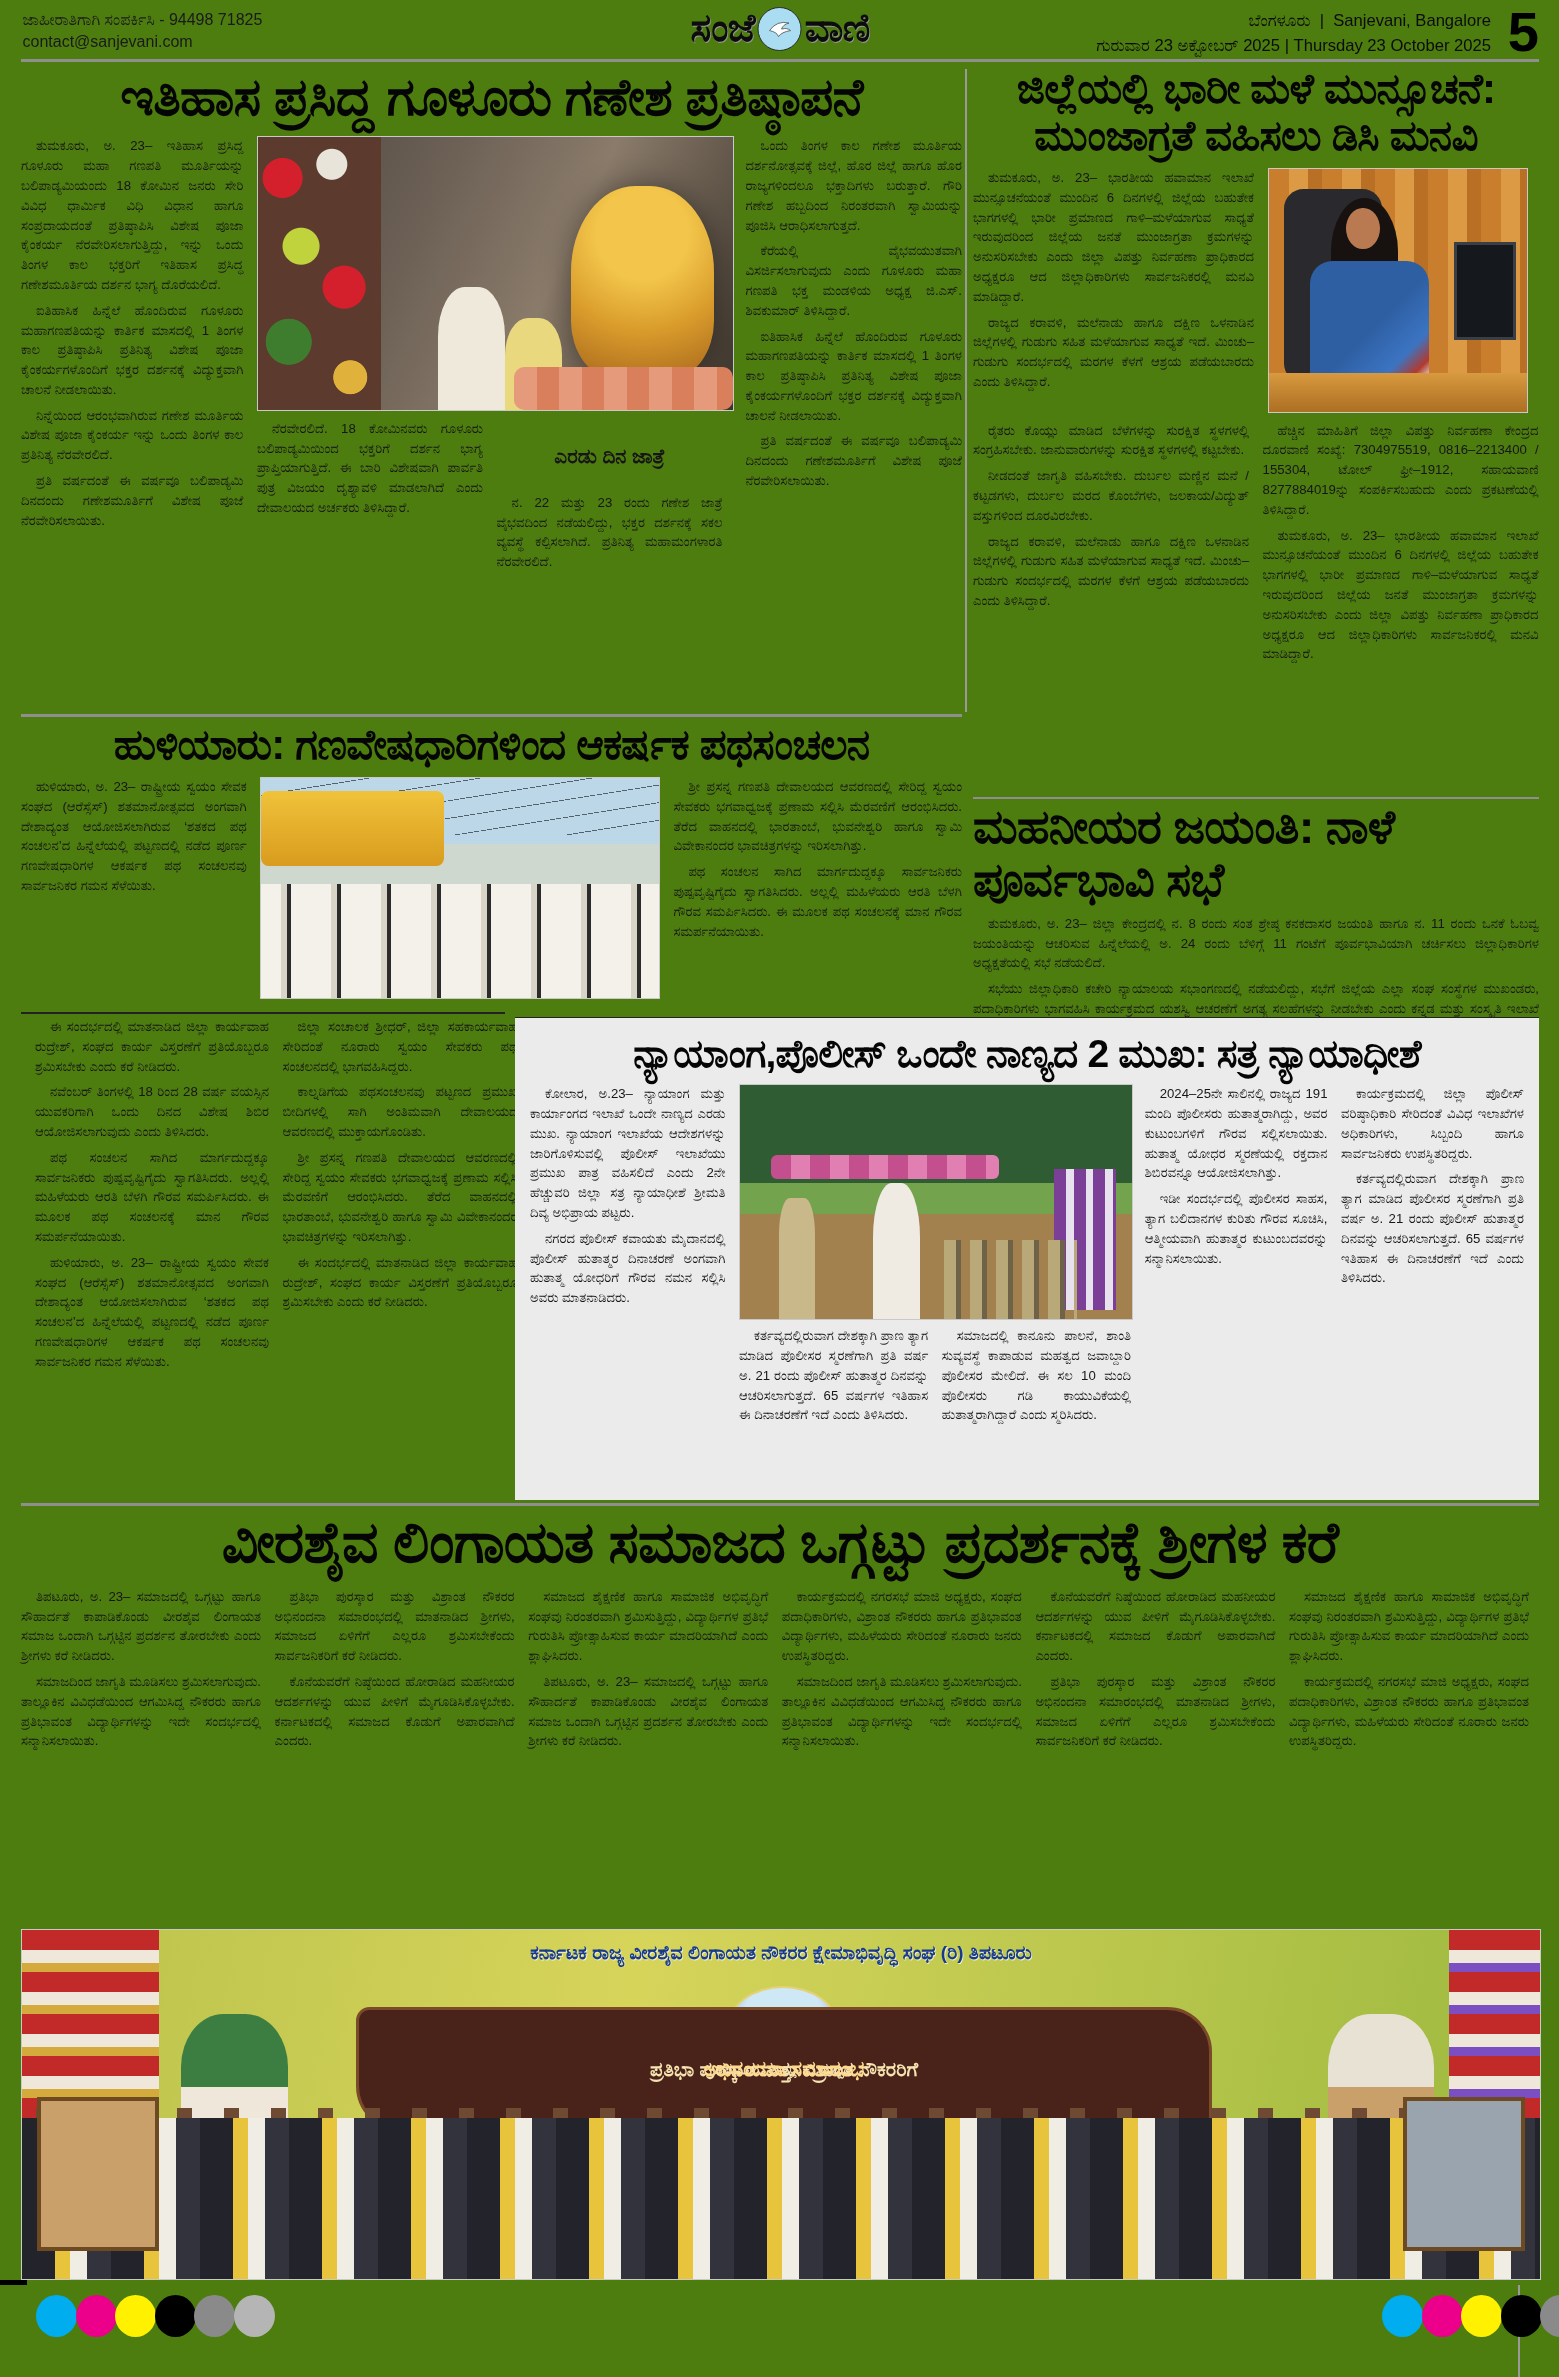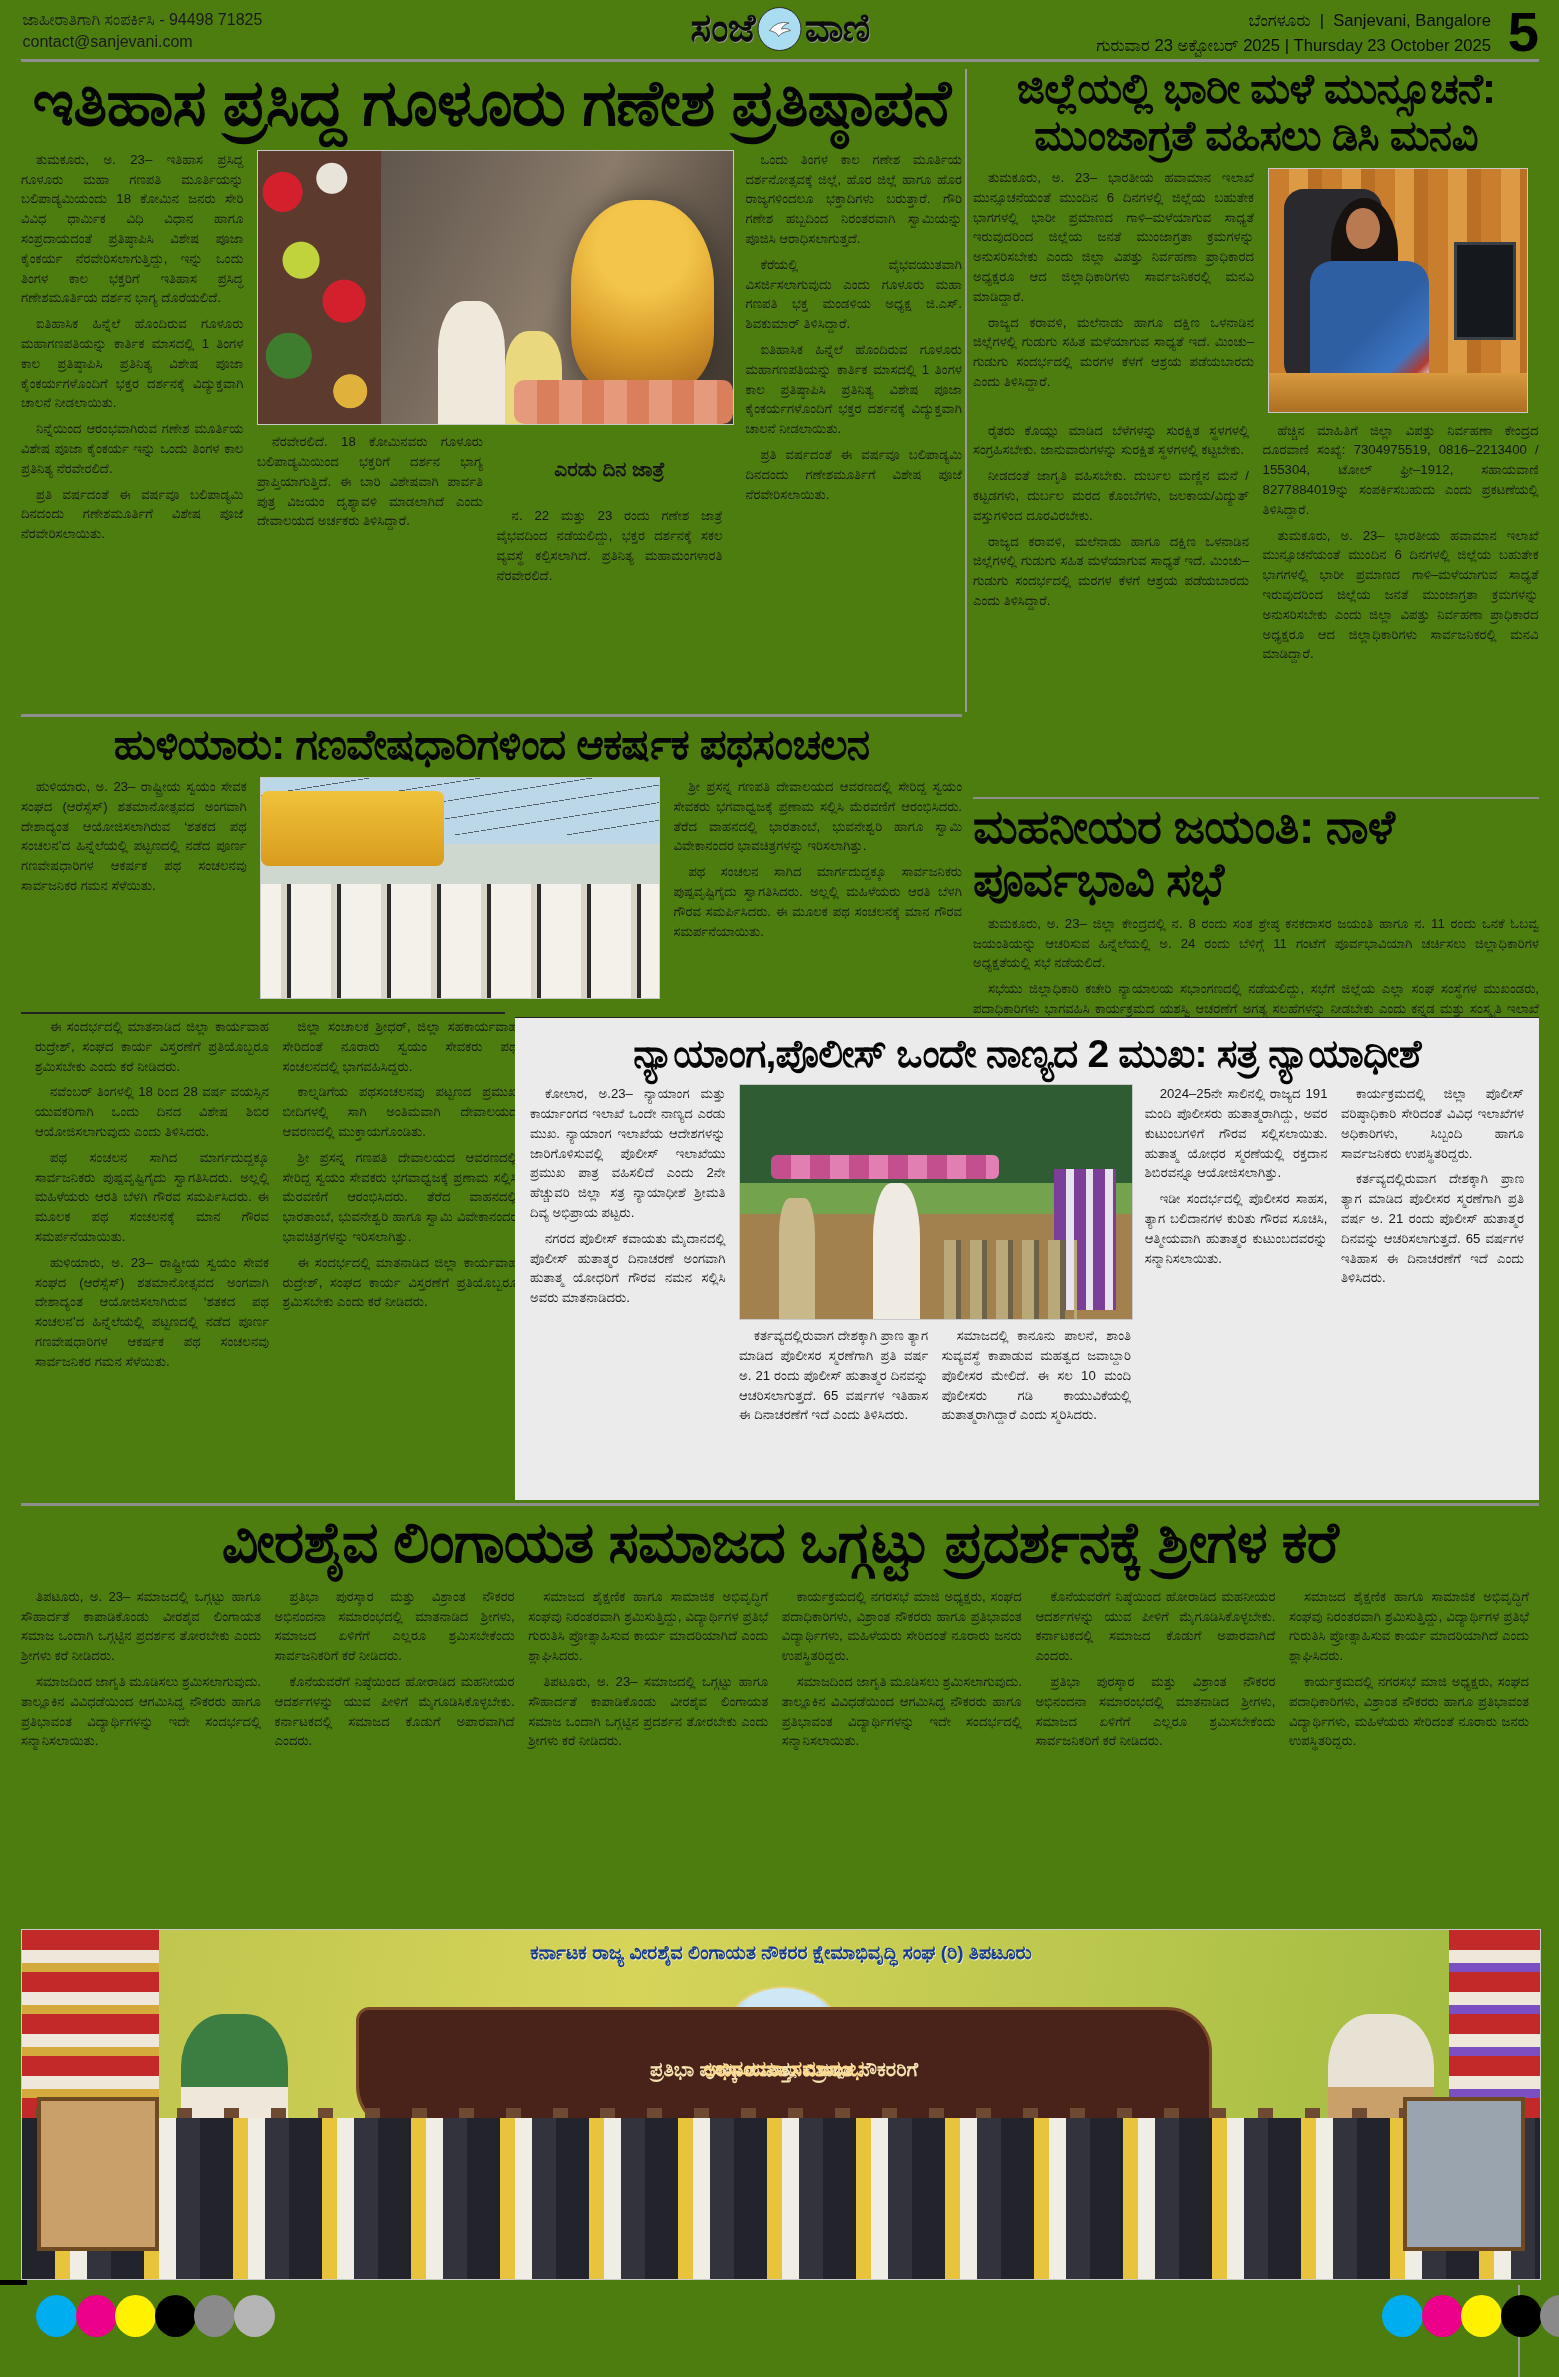--- a/index.html
+++ b/index.html
@@ -78,21 +78,21 @@
   .ph-banner .heads{left:0;bottom:40%;width:100%;height:9%;background:repeating-linear-gradient(90deg,transparent 0 13.6px,#6e4a33 13.6px 29px,transparent 29px 47px);}
   .ph-banner .frame-l{left:1%;bottom:8%;width:7.5%;height:42%;background:#caa06a;border:4.5px solid #6e4a22;}
   .ph-banner .frame-r{right:1%;bottom:8%;width:7.5%;height:42%;background:#9aa4ae;border:4.5px solid #6e4a22;}
   
   .dots{position:absolute;display:flex;}
   .dot{width:41px;height:42px;border-radius:50%;margin-right:-1.5px;}
   .corner-dash{position:absolute;left:0;top:2280px;width:27px;height:4.5px;background:#000;}
   .right-vline{position:absolute;left:1518px;top:2285px;width:1.5px;height:93px;background:#9a9a9a;}
   
   .art1{position:absolute;left:21px;top:66px;width:941px;height:643px;}
-  .art1 .headline{font-size:64px;margin:1.5px 0 10.6px 0;}
+  .art1 .headline{font-size:52px;margin:1.5px 0 10.6px 0;}
   .art2{position:absolute;left:973px;top:65px;width:566px;height:726px;}
   .art2 .headline{font-size:42px;margin:0 0 9px 0;}
   .art3{position:absolute;left:21px;top:721px;width:941px;height:285px;}
   .art3 .headline{font-size:42px;margin:0 0 9px 0;}
   .art3cont{position:absolute;left:35px;top:1017px;width:484px;height:481px;}
   .art4{position:absolute;left:973px;top:801px;width:566px;height:205px;}
   .art4 .headline{font-size:47px;text-align:left;margin:0 0 7.5px 0;}
   .art5{position:absolute;left:515px;top:1017px;width:1024px;height:483px;background:#ebebeb;border-top:1.5px solid #222;padding:6px;box-sizing:border-box;}
   .art5 .headline{font-size:39px;margin:7.5px 6px 9px 6px;}
   .art6{position:absolute;left:21px;top:1508px;width:1518px;height:416px;}

